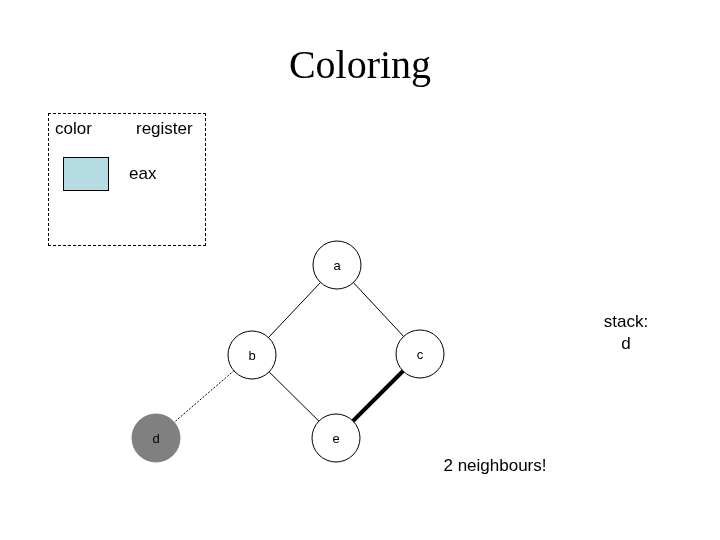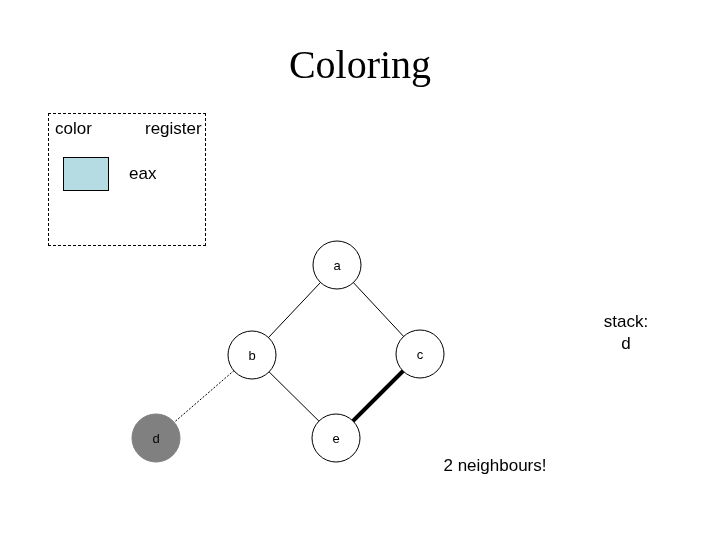--- a/index.html
+++ b/index.html
@@ -55,21 +55,21 @@
     height: 24px;
   }
   .legend-head-cell {
     position: absolute;
     font-size: 17px;
     line-height: 22px;
     color: #000000;
     white-space: nowrap;
   }
   .legend-head-color { left: 6px; top: 0px; }
-  .legend-head-register { left: 96px; top: 0px; }
+  .legend-head-register { left: 87px; top: 0px; }
 
   .legend-row {
     position: absolute;
     left: 0;
     width: 158px;
     height: 40px;
   }
   .legend-row-0 { top: 43px; }
   .legend-row-1 { top: 88px; }
 

